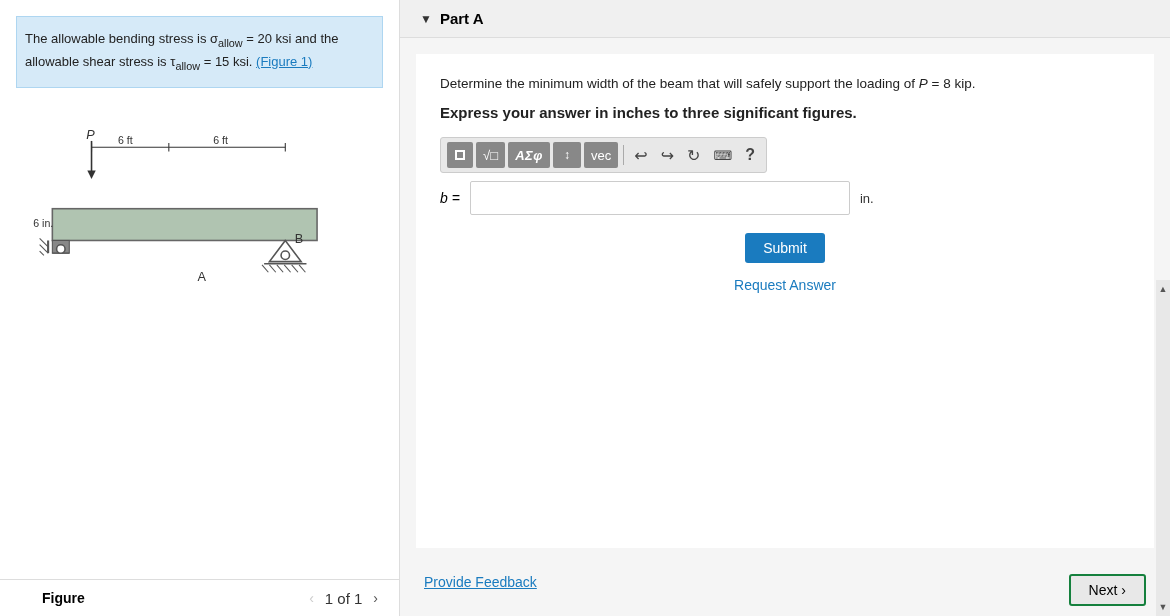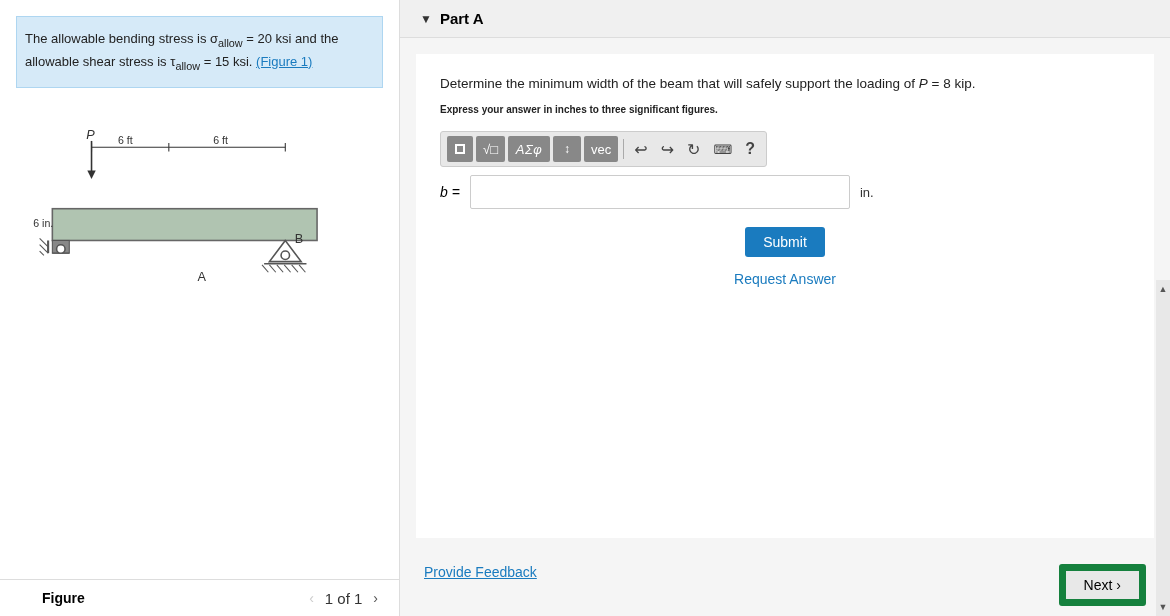--- a/index.html
+++ b/index.html
@@ -128,21 +128,21 @@
     }
 
     .question-text {
       font-size: 13.5px;
       color: #222;
       margin-bottom: 10px;
       line-height: 1.5;
     }
 
     .instruction-text {
-      font-size: 10px;
+      font-size: 15px;
       font-weight: bold;
       color: #222;
       margin-bottom: 16px;
     }
 
     
     .math-toolbar {
       background: #e8e8e8;
       border: 1px solid #ccc;
       border-radius: 3px;
@@ -165,21 +165,21 @@
       display: flex;
       align-items: center;
       justify-content: center;
       min-width: 28px;
       height: 26px;
     }
 
     .toolbar-btn.wide {
       min-width: 42px;
       font-style: italic;
-      font-weight: normal;
+      font-weight: bold;
       letter-spacing: 0.5px;
     }
 
     .toolbar-btn-flat {
       background: none;
       border: none;
       cursor: pointer;
       font-size: 16px;
       color: #444;
       padding: 2px 5px;
@@ -264,21 +264,21 @@
     .bottom-row {
       display: flex;
       align-items: flex-start;
       justify-content: space-between;
       padding: 10px 24px;
       gap: 6px;
     }
 
     .btn-next {
       background: #e8e8e8;
-      border: 7px solid #15803d;
+      border: 2px solid #15803d;
       border-radius: 3px;
       padding: 6px 18px;
       font-size: 14px;
       cursor: pointer;
       display: flex;
       align-items: center;
       gap: 4px;
     }
   </style>
 </head>

